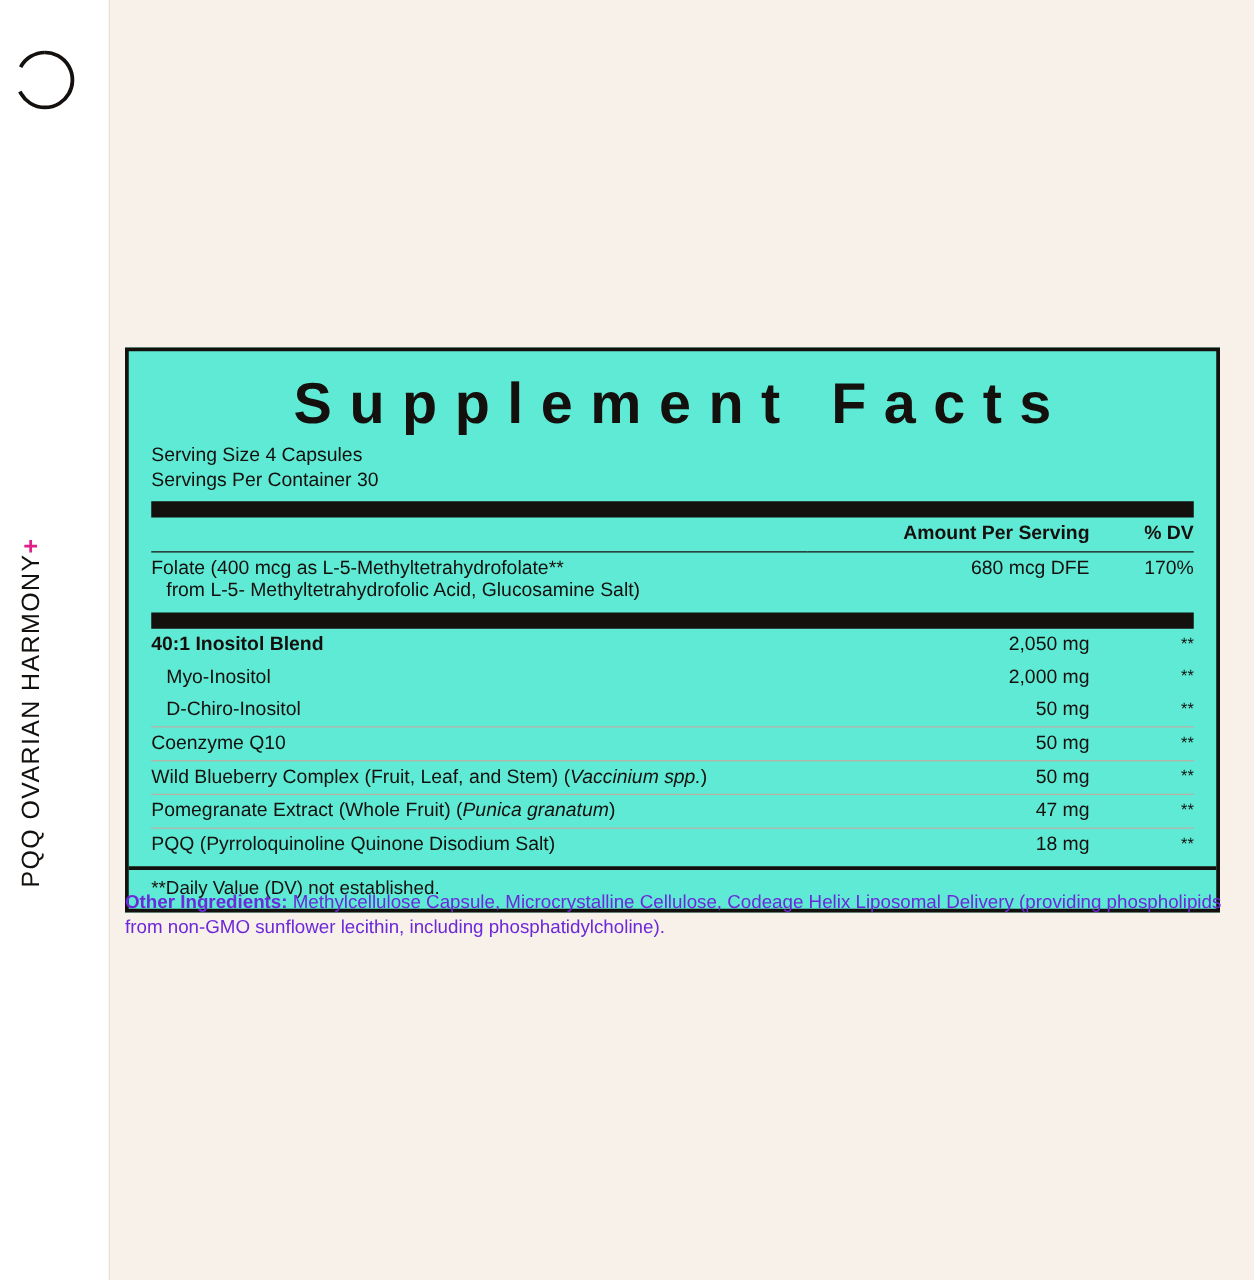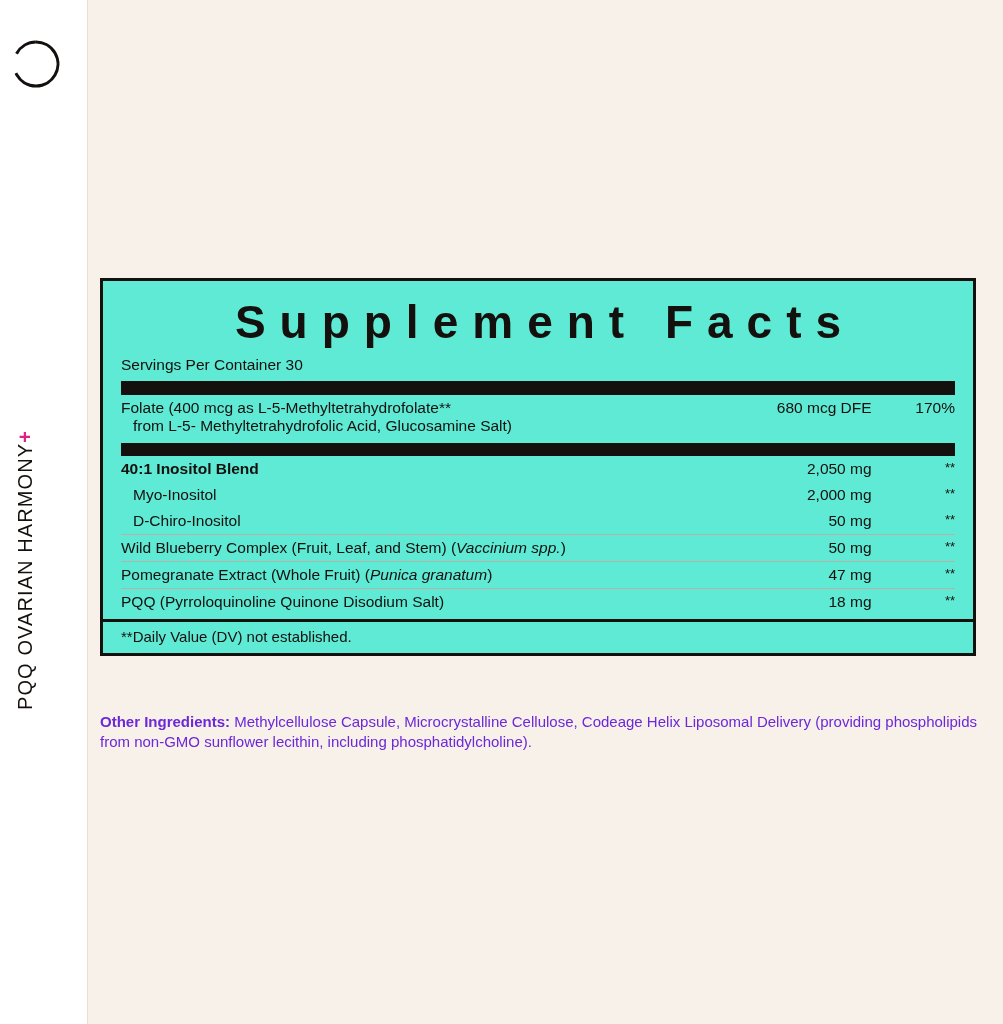--- a/index.html
+++ b/index.html
@@ -155,27 +155,33 @@
       <span>PQQ OVARIAN HARMONY</span><span class="plus">+</span>
     </span>
   </div>
 </div>
 
 <div id="facts-panel">
 
   <div id="facts-title">Supplement Facts</div>
 
   <div class="serving-lines">
+    <div>Serving Size 4 Capsules</div>
     <div>Servings Per Container 30</div>
   </div>
 
   <div class="bar-thick"></div>
 
   <table class="facts">
     <tbody>
+      <tr class="hdr">
+        <td class="col-name"></td>
+        <td class="col-amt">Amount Per Serving</td>
+        <td class="col-dv">% DV</td>
+      </tr>
 
       <tr class="rule-top">
         <td class="col-name">
           <span>Folate (400 mcg as L-5-Methyltetrahydrofolate**</span><br>
           <span class="indent1">from L-5- Methyltetrahydrofolic Acid, Glucosamine Salt)</span>
         </td>
         <td class="col-amt">680 mcg DFE</td>
         <td class="col-dv">170%</td>
       </tr>
     </tbody>
@@ -200,20 +206,25 @@
       </tr>
 
       <tr>
         <td class="col-name">
           <span class="indent1">D-Chiro-Inositol</span>
         </td>
         <td class="col-amt">50 mg</td>
         <td class="col-dv dv-stars">**</td>
       </tr>
 
+      <tr class="thin">
+        <td class="col-name">Coenzyme Q10</td>
+        <td class="col-amt">50 mg</td>
+        <td class="col-dv dv-stars">**</td>
+      </tr>
 
       <tr class="thin">
         <td class="col-name">
           <span id="wb-name">Wild Blueberry Complex (Fruit, Leaf, and Stem) (<em>Vaccinium spp.</em>)</span>
         </td>
         <td class="col-amt">50 mg</td>
         <td class="col-dv dv-stars">**</td>
       </tr>
 
       <tr class="thin">

